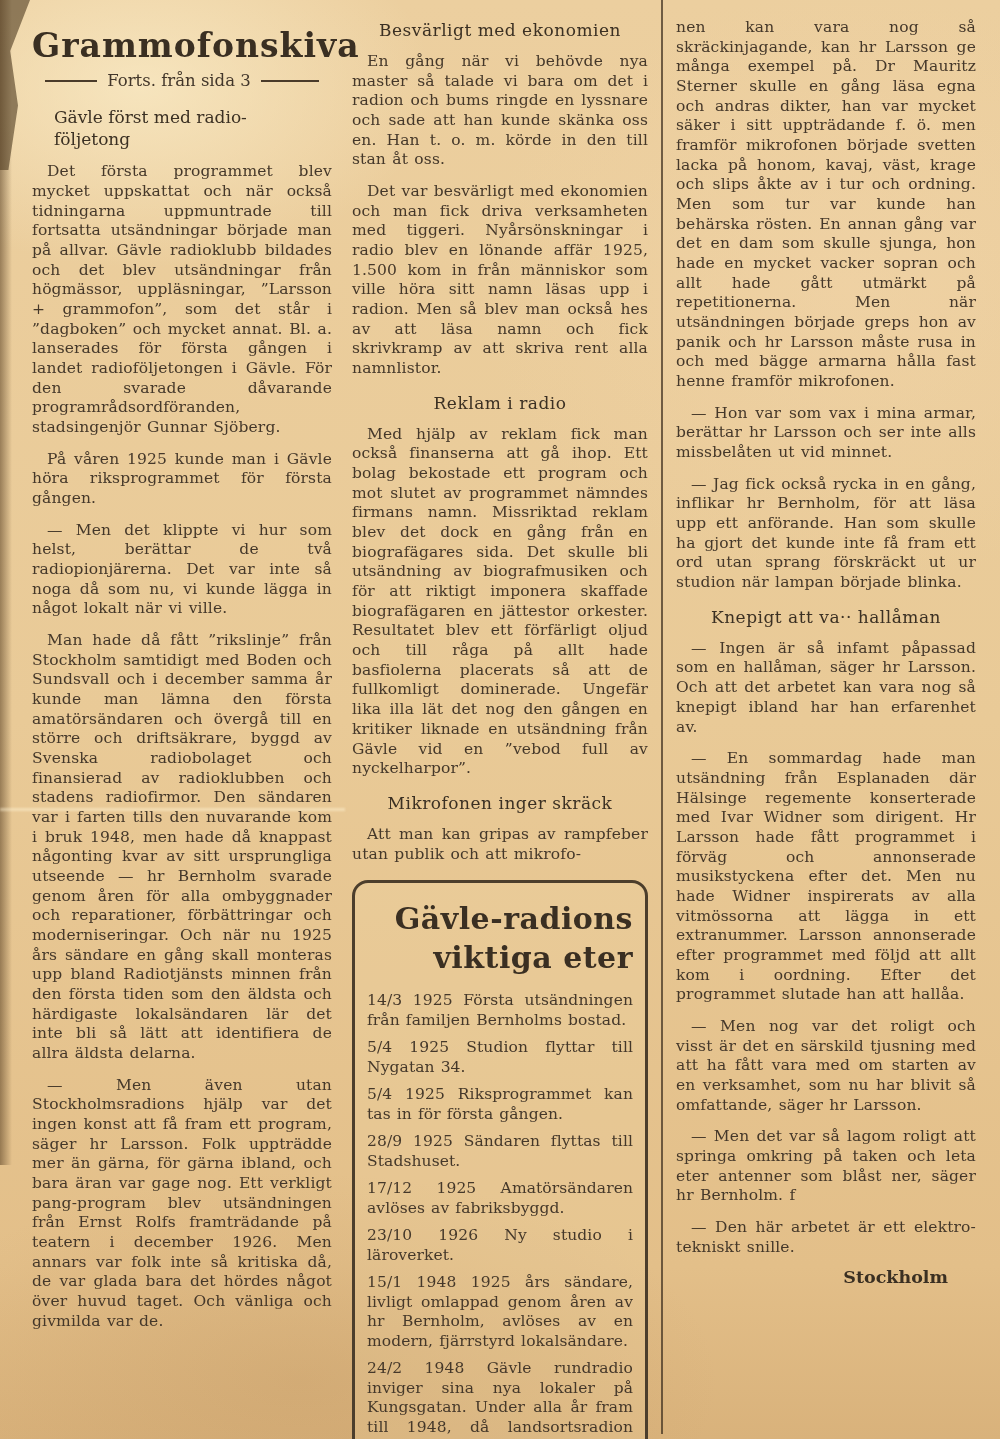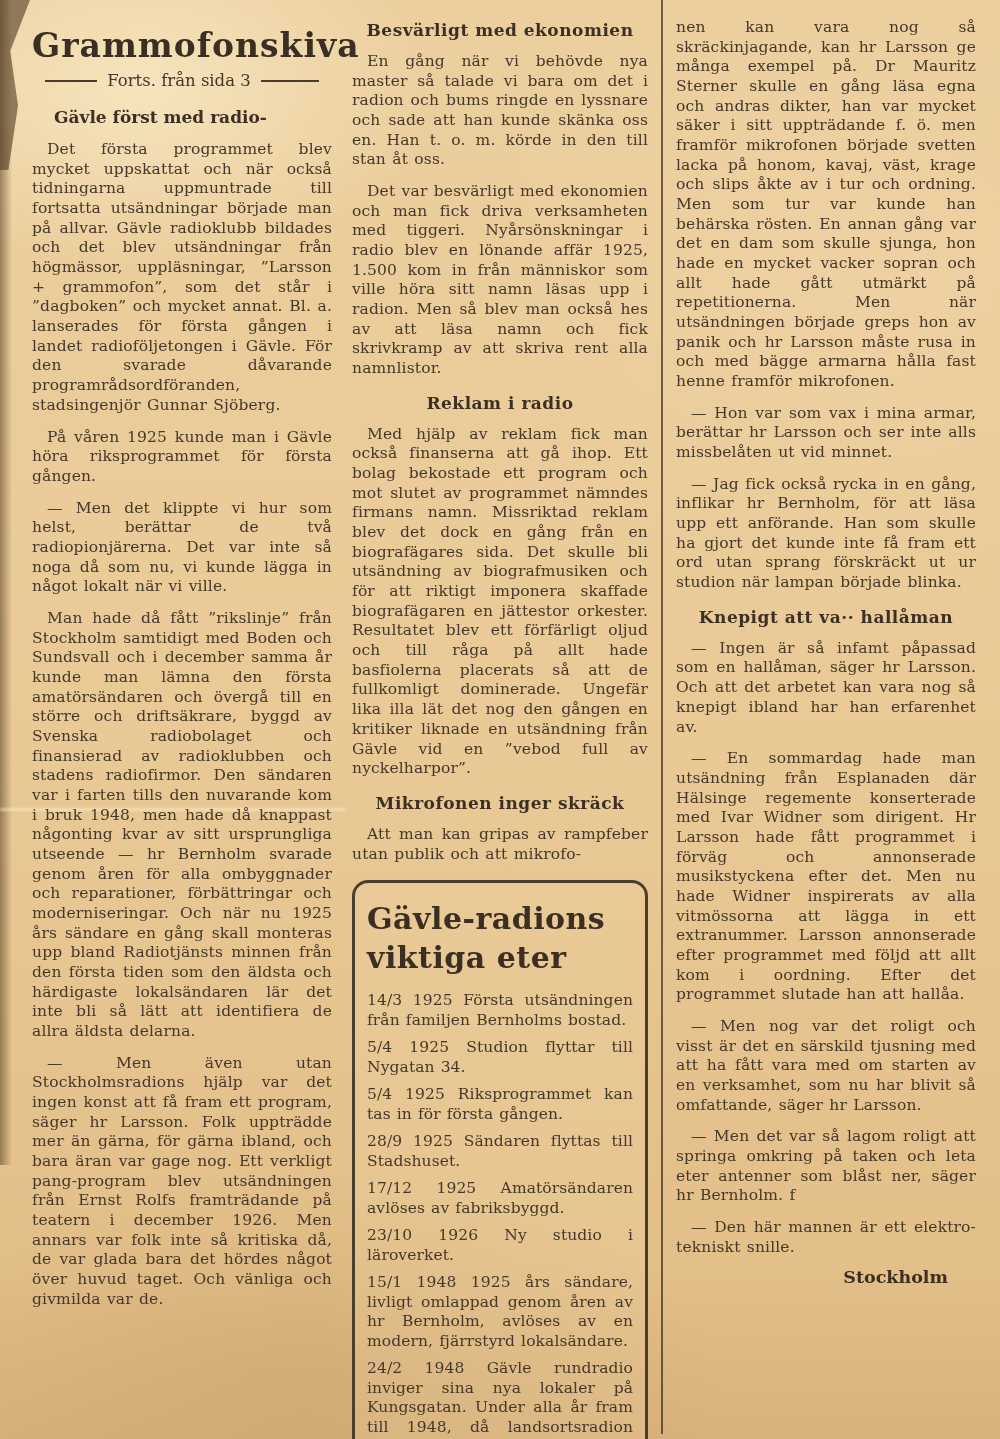--- a/index.html
+++ b/index.html
@@ -26,30 +26,30 @@
 
   p.body{margin:12px 0 3px;text-align:justify;text-indent:15px;
     font-size:15.5px;line-height:1.27;letter-spacing:.15px;word-spacing:1.2px;}
 
   .article-title{margin:0 0 6px;text-align:right;font-size:33px;font-weight:bold;
     letter-spacing:1px;color:#3a2f22;}
   .forts{display:flex;align-items:center;justify-content:center;gap:10px;
     font-size:16.5px;margin:2px 0 16px;color:#42362a;}
   .rule{height:2px;background:#4a3b2a;display:inline-block;}
   .rule.r1{width:52px;}.rule.r2{width:58px;}
-  .subhead-left{margin:0 0 10px 22px;font-size:17px;font-weight:bold;line-height:1.3;color:#3b3023;}
+  .subhead-left{margin:0 0 10px 22px;font-size:17px;font-weight:normal;line-height:1.3;color:#3b3023;}
   .subhead-left span{display:block;}
 
-  .colhead{margin:14px 0 9px;text-align:center;font-size:17px;font-weight:bold;
+  .colhead{margin:14px 0 9px;text-align:center;font-size:17px;font-weight:normal;
     letter-spacing:.5px;color:#3b3023;}
   .colhead.first{margin-top:6px;}
 
   .data-box{margin-top:16px;border:3px solid #4c3e2c;border-radius:16px;
     padding:16px 12px 8px;background:rgba(240,214,166,0.25);}
-  .box-title{text-align:left;font-weight:bold;font-size:30px;line-height:1.3;
+  .box-title{text-align:right;font-weight:bold;font-size:30px;line-height:1.3;
     letter-spacing:.5px;color:#3a2f22;margin:0 0 14px;}
   .box-title span{display:block;}
   p.box-item{margin:0 0 8px;text-align:justify;text-indent:0;
     font-size:15.5px;line-height:1.26;letter-spacing:.1px;word-spacing:1px;}
 
   .signature{margin:10px 28px 0 0;text-align:right;font-size:17.5px;font-weight:bold;color:#3a2f22;}
 </style>
 </head>
 <body>
 
@@ -62,20 +62,21 @@
 
   <div class="col col-left">
     <h1 class="article-title">Grammofonskiva</h1>
     <div class="forts">
       <span class="rule r1"></span>
       <span>Forts. från sida 3</span>
       <span class="rule r2"></span>
     </div>
     <h2 class="subhead-left">
       <span>Gävle först med radio-</span>
+      <span>följetong</span>
     </h2>
     <p class="body">Det första programmet blev mycket uppskattat och när också tidningarna uppmuntrade till fortsatta utsändningar började man på allvar. Gävle radioklubb bildades och det blev utsändningar från högmässor, uppläsningar, ”Larsson + grammofon”, som det står i ”dagboken” och mycket annat. Bl. a. lanserades för första gången i landet radioföljetongen i Gävle. För den svarade dåvarande programrådsordföranden, stadsingenjör Gunnar Sjöberg.</p>
     <p class="body">På våren 1925 kunde man i Gävle höra riksprogrammet för första gången.</p>
     <p class="body">— Men det klippte vi hur som helst, berättar de två radiopionjärerna. Det var inte så noga då som nu, vi kunde lägga in något lokalt när vi ville.</p>
     <p class="body">Man hade då fått ”rikslinje” från Stockholm samtidigt med Boden och Sundsvall och i december samma år kunde man lämna den första amatörsändaren och övergå till en större och driftsäkrare, byggd av Svenska radiobolaget och finansierad av radioklubben och stadens radiofirmor. Den sändaren var i farten tills den nuvarande kom i bruk 1948, men hade då knappast någonting kvar av sitt ursprungliga utseende — hr Bernholm svarade genom åren för alla ombyggnader och reparationer, förbättringar och moderniseringar. Och när nu 1925 års sändare en gång skall monteras upp bland Radiotjänsts minnen från den första tiden som den äldsta och härdigaste lokalsändaren lär det inte bli så lätt att identifiera de allra äldsta delarna.</p>
     <p class="body">— Men även utan Stockholmsradions hjälp var det ingen konst att få fram ett program, säger hr Larsson. Folk uppträdde mer än gärna, för gärna ibland, och bara äran var gage nog. Ett verkligt pang-program blev utsändningen från Ernst Rolfs framträdande på teatern i december 1926. Men annars var folk inte så kritiska då, de var glada bara det hördes något över huvud taget. Och vänliga och givmilda var de.</p>
   </div>
 
   <div class="col col-mid">
     <h3 class="colhead first">Besvärligt med ekonomien</h3>
@@ -108,18 +109,18 @@
     <p class="body" style="text-indent:0;">nen kan vara nog så skräckinjagande, kan hr Larsson ge många exempel på. Dr Mauritz Sterner skulle en gång läsa egna och andras dikter, han var mycket säker i sitt uppträdande f. ö. men framför mikrofonen började svetten lacka på honom, kavaj, väst, krage och slips åkte av i tur och ordning. Men som tur var kunde han behärska rösten. En annan gång var det en dam som skulle sjunga, hon hade en mycket vacker sopran och allt hade gått utmärkt på repetitionerna. Men när utsändningen började greps hon av panik och hr Larsson måste rusa in och med bägge armarna hålla fast henne framför mikrofonen.</p>
     <p class="body">— Hon var som vax i mina armar, berättar hr Larsson och ser inte alls missbelåten ut vid minnet.</p>
     <p class="body">— Jag fick också rycka in en gång, inflikar hr Bernholm, för att läsa upp ett anförande. Han som skulle ha gjort det kunde inte få fram ett ord utan sprang förskräckt ut ur studion när lampan började blinka.</p>
 
     <h3 class="colhead">Knepigt att va·· hallåman</h3>
 
     <p class="body">— Ingen är så infamt påpassad som en hallåman, säger hr Larsson. Och att det arbetet kan vara nog så knepigt ibland har han erfarenhet av.</p>
     <p class="body">— En sommardag hade man utsändning från Esplanaden där Hälsinge regemente konserterade med Ivar Widner som dirigent. Hr Larsson hade fått programmet i förväg och annonserade musikstyckena efter det. Men nu hade Widner inspirerats av alla vitmössorna att lägga in ett extranummer. Larsson annonserade efter programmet med följd att allt kom i oordning. Efter det programmet slutade han att hallåa.</p>
     <p class="body">— Men nog var det roligt och visst är det en särskild tjusning med att ha fått vara med om starten av en verksamhet, som nu har blivit så omfattande, säger hr Larsson.</p>
     <p class="body">— Men det var så lagom roligt att springa omkring på taken och leta eter antenner som blåst ner, säger hr Bernholm. f</p>
-    <p class="body">— Den här mannen är ett elektro-tekniskt snille.</p>
+    <p class="body">— Den här arbetet är ett elektro-tekniskt snille.</p>
 
     <div class="signature">Stockholm</div>
   </div>
 
 </div>
 
 </body></html>

